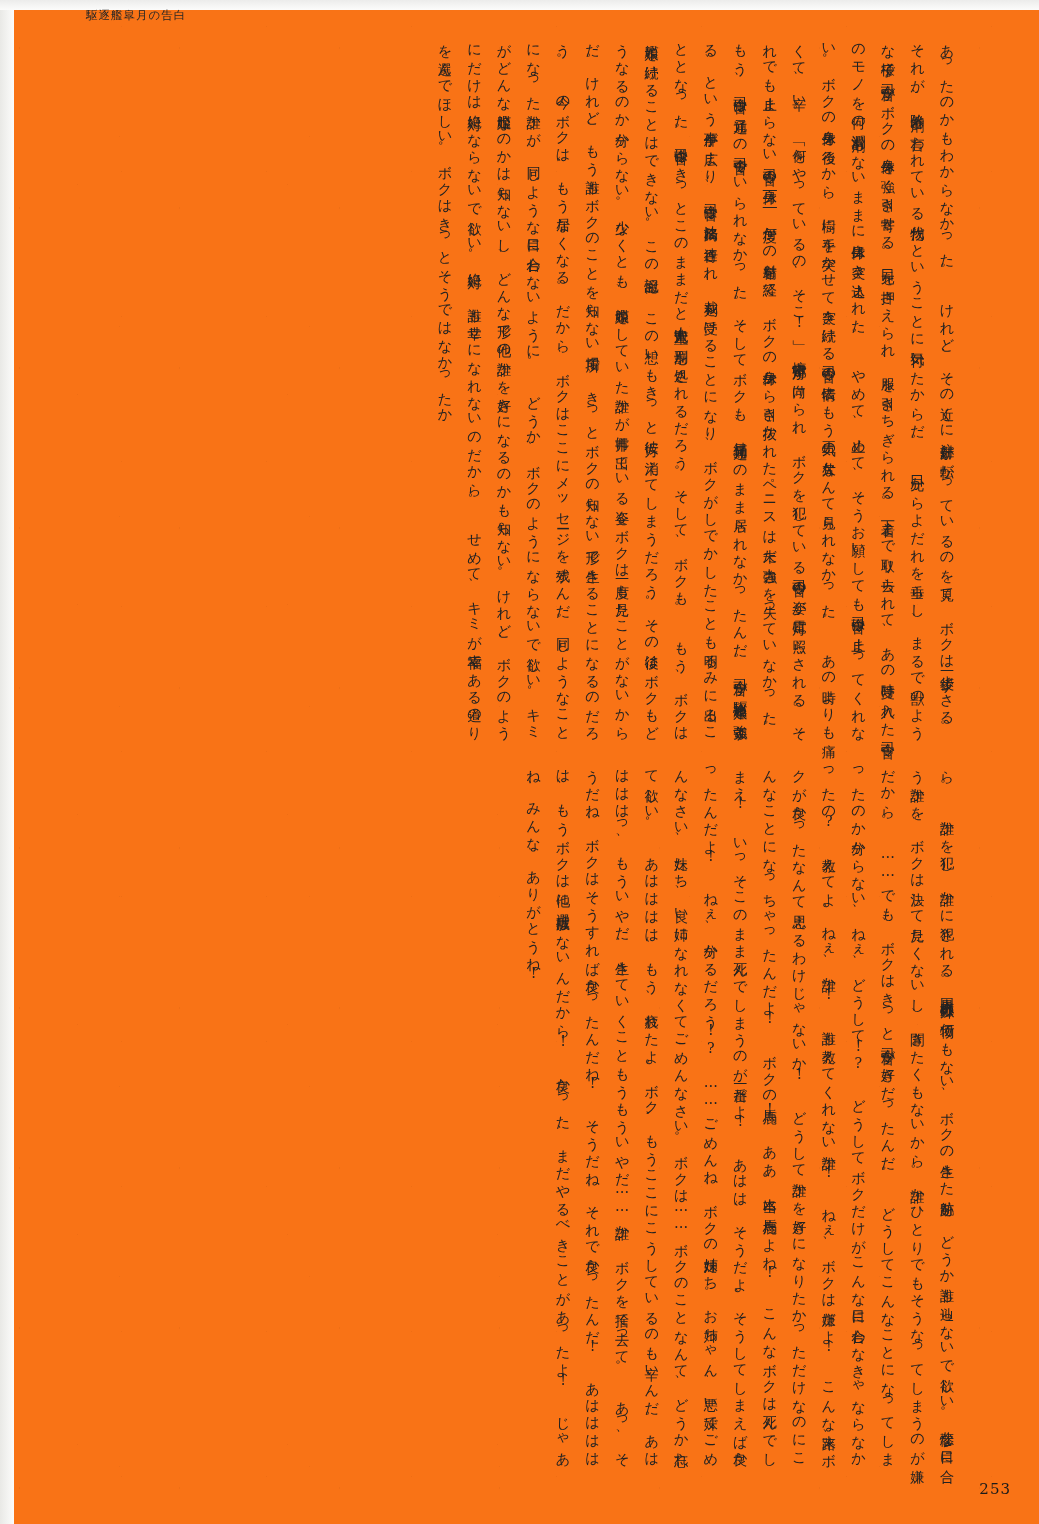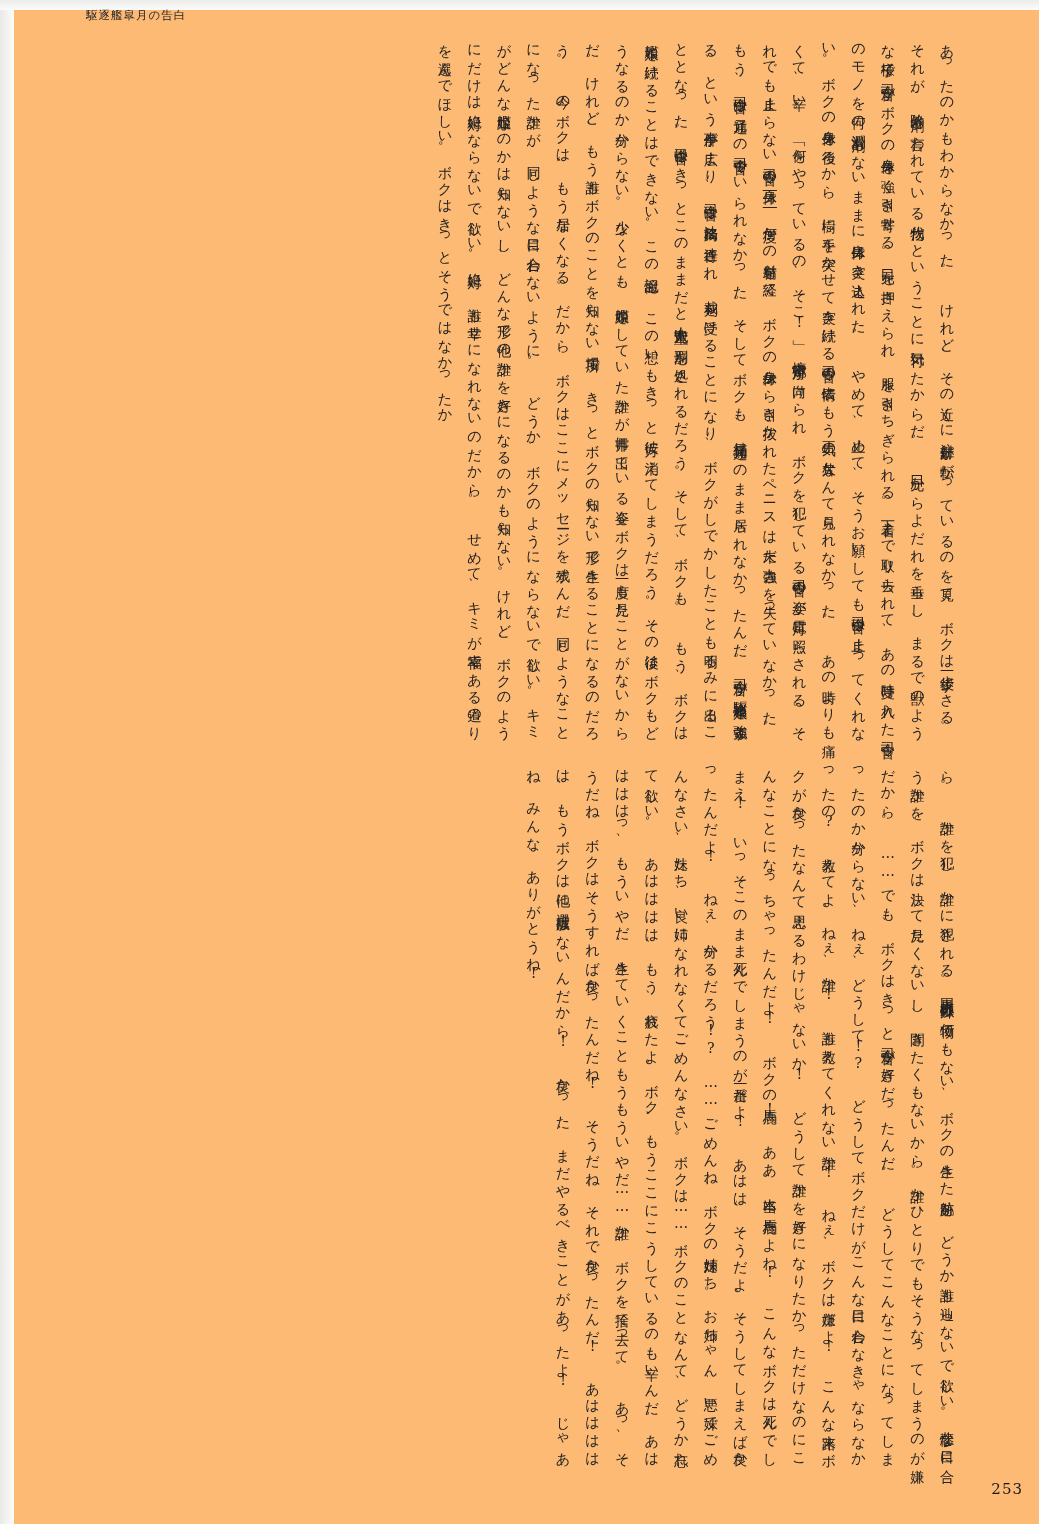--- a/index.html
+++ b/index.html
@@ -15,21 +15,21 @@
     font-family: "DejaVu Serif", "Liberation Serif", serif;
     color: #1a1a1a;
   }
 
   
   #page {
     position: absolute;
     left: 0; top: 0;
     width: 1039px;
     height: 1524px;
-    background: #fdba74;
+    background: #f97316;
   }
 
   
   .edge-left {
     position: absolute;
     left: 0; top: 0;
     width: 14px; height: 1524px;
     background: linear-gradient(to right, #e9e9e6, #fcfcfb);
   }
   .edge-top {
@@ -76,21 +76,21 @@
   #col-block-bottom {
     top: 760px;
     right: 78px;
     height: 700px;
     width: 760px;
   }
 
   
   #page-number {
     position: absolute;
-    right: 16px;
+    right: 28px;
     bottom: 26px;
     font-size: 15px;
     font-family: "DejaVu Serif", "Liberation Serif", serif;
     color: #1a1a1a;
     letter-spacing: 1px;
   }
 
   
   #speckle {
     position: absolute;

